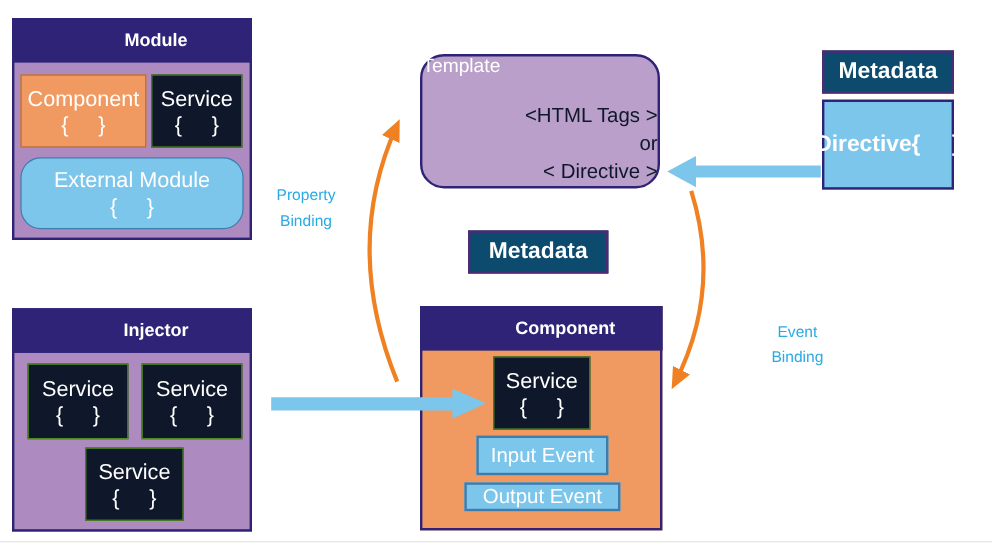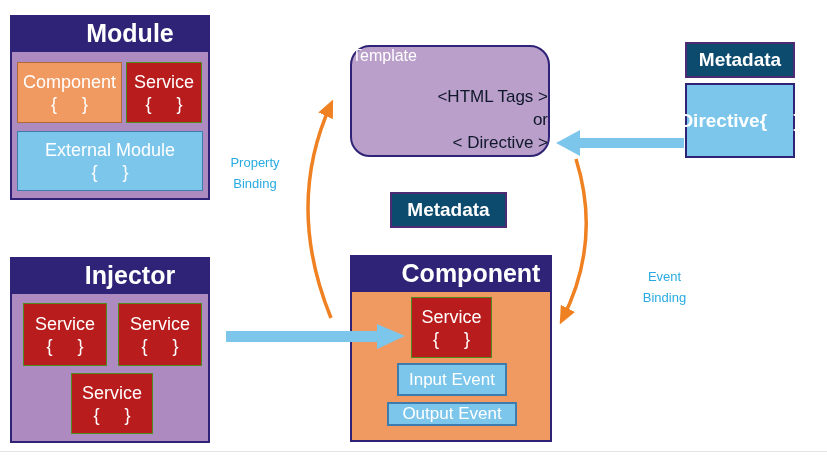--- a/index.html
+++ b/index.html
@@ -6,30 +6,30 @@
   .canvas{
     position:relative;width:827px;height:455px;background:#ffffff;overflow:hidden;
     font-family:"Liberation Sans",sans-serif;color:#ffffff;
   }
   .box{position:absolute;box-sizing:border-box;}
   
   .container-box{background:#ad8bc0;border:2px solid #2e2376;}
   .container-box .hdr{
     position:absolute;left:-2px;top:-2px;right:-2px;height:37px;background:#2e2376;
     display:flex;align-items:center;justify-content:center;
-    font-size:25px;font-weight:bold;color:#fff;border:2px solid #2e2376;box-sizing:border-box;padding-left:40px;
+    font-size:15px;font-weight:bold;color:#fff;border:2px solid #2e2376;box-sizing:border-box;padding-left:40px;
   }
   
   .inner{
     position:absolute;box-sizing:border-box;display:flex;flex-direction:column;
     align-items:center;justify-content:center;text-align:center;
     font-size:18px;line-height:22px;color:#fff;
   }
   .orange-box{background:#f09a62;border:1px solid #b06a3a;}
-  .green-box{background:#b91c1c;border:1px solid #4f8c1d;}
+  .green-box{background:#0f172a;border:1px solid #4f8c1d;}
   .blue-box{background:#7cc6ec;border:1px solid #3e7cae;}
   .braces{word-spacing:1.1em;white-space:pre;}
   
   .template-box{background:#b99fc9;border:2px solid #2e2376;}
   .template-body{
     position:absolute;left:0;top:37px;right:0;bottom:0;
     display:flex;flex-direction:column;align-items:flex-end;justify-content:center;
     font-size:17px;line-height:23px;color:#0f172a;
   }
   
@@ -64,21 +64,21 @@
   <div class="box container-box" style="left:10px;top:15px;width:200px;height:185px;">
     <div class="hdr">Module</div>
     <div class="inner orange-box" style="left:5px;top:45px;width:105px;height:61px;">
       <span>Component</span>
       <span class="braces">{ }</span>
     </div>
     <div class="inner green-box" style="left:114px;top:45px;width:76px;height:61px;">
       <span>Service</span>
       <span class="braces">{ }</span>
     </div>
-    <div class="inner blue-box" style="left:5px;top:114px;width:186px;height:60px;">
+    <div class="inner blue-box" style="left:5px;top:114px;width:186px;height:60px;border-radius:17px;">
       <span>External Module</span>
       <span class="braces">{ }</span>
     </div>
   </div>
 
   <div class="box container-box" style="left:10px;top:257px;width:200px;height:186px;">
     <div class="hdr">Injector</div>
     <div class="inner green-box" style="left:11px;top:44px;width:84px;height:63px;">
       <span>Service</span>
       <span class="braces">{ }</span>

